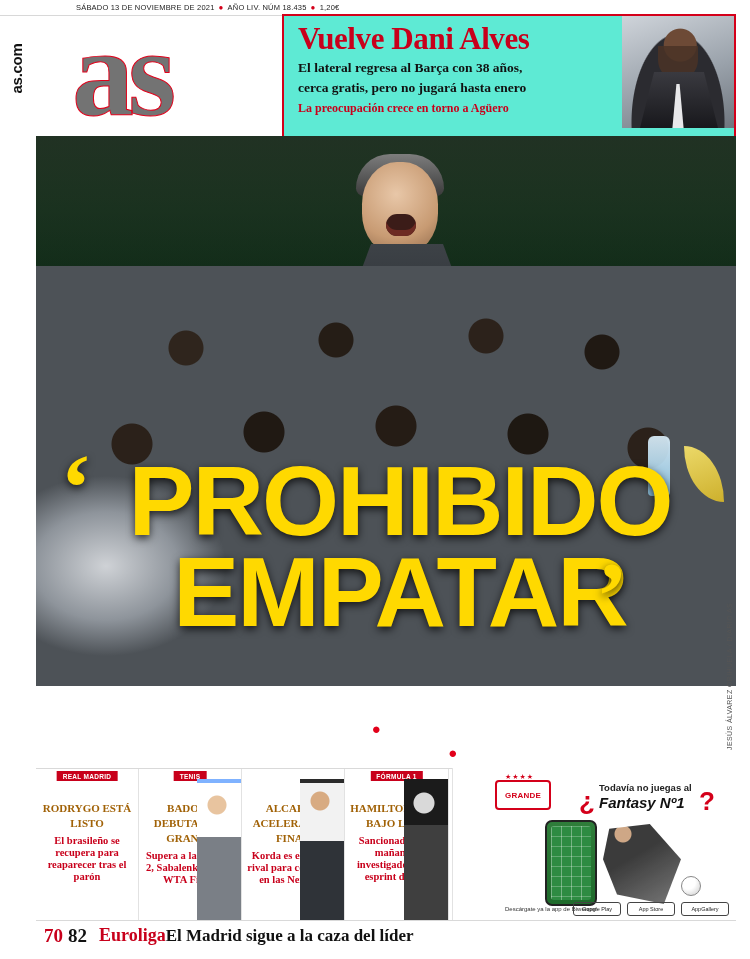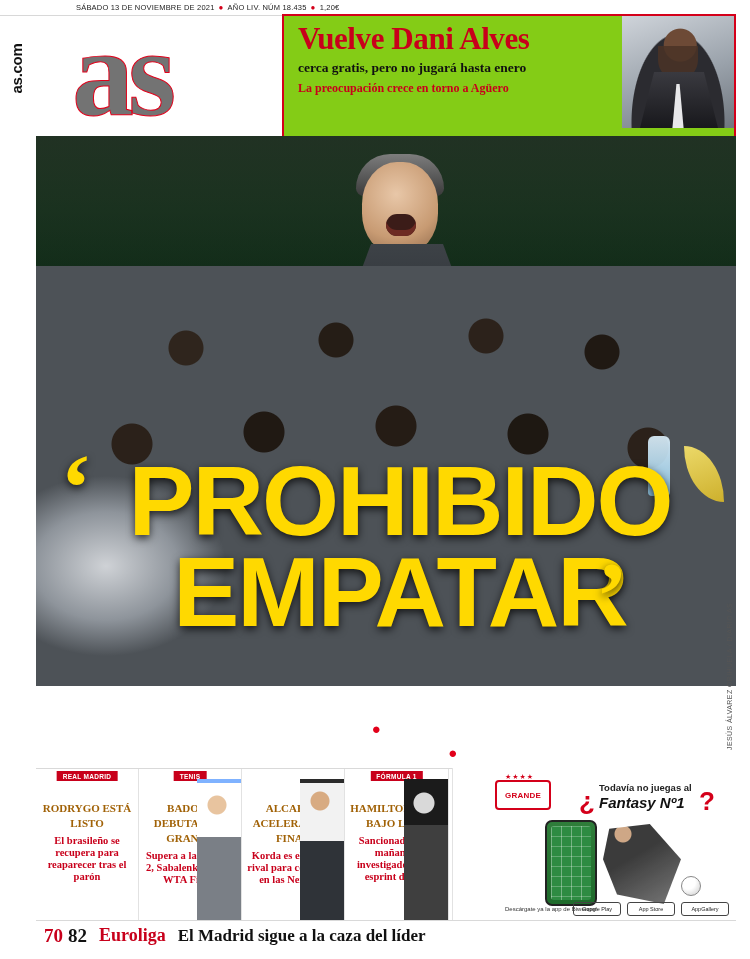--- a/index.html
+++ b/index.html
@@ -39,21 +39,21 @@
   .as-logo .word {
     font-family: "Liberation Serif", serif;
     font-size: 124px; font-weight: bold; color: #737373;
     line-height: 104px; letter-spacing: -6px;
     -webkit-text-stroke: 1px #e2001a;
   }
 
   
   .promo {
     position: absolute; left: 282px; top: 14px; width: 454px; height: 145px;
-    border: 2px solid #d4001a; background: #84cc16; overflow: hidden;
+    border: 2px solid #d4001a; background: #5eead4; overflow: hidden;
   }
   .promo-text { padding: 6px 10px 0 14px; width: 340px; }
   .promo-title {
     font-family: "Liberation Serif", serif;
     font-size: 31px; font-weight: bold; color: #c8001b; line-height: 34px;
     letter-spacing: -0.4px;
   }
   .promo-sub {
     font-family: "Liberation Serif", serif;
     font-size: 13.5px; font-weight: bold; color: #111; line-height: 16px;
@@ -321,21 +321,21 @@
     border-top: 1px solid #d9d9d9; display: flex; align-items: center;
     padding-left: 8px;
   }
   .score {
     font-family: "Liberation Serif", serif;
     font-size: 19px; font-weight: bold; color: #c8001b; margin-right: 5px;
   }
   .score.b { color: #111; margin-right: 12px; }
   .bottom .comp {
     font-family: "Liberation Serif", serif;
-    font-size: 18px; font-weight: bold; color: #c8001b; margin-right: 12px;
+    font-size: 18px; font-weight: bold; color: #c8001b; 
   }
   .bottom .btxt {
     font-family: "Liberation Serif", serif;
     font-size: 17px; font-weight: bold; color: #111;
   }
 </style>
 </head>
 <body>
 
 <div class="page">
@@ -352,20 +352,21 @@
     <span>as.com</span>
   </div>
 
   <div class="as-logo">
     <div class="word">as</div>
   </div>
 
   <div class="promo">
     <div class="promo-text">
       <div class="promo-title">Vuelve Dani Alves</div>
+      <div class="promo-sub">El lateral regresa al Barça con 38 años,</div>
       <div class="promo-sub">cerca gratis, pero no jugará hasta enero</div>
       <div class="promo-foot">La preocupación crece en torno a Agüero</div>
     </div>
     <div class="promo-photo">
       <div class="beard"></div>
       <div class="suit"></div>
       <div class="shirt"></div>
     </div>
   </div>
 

